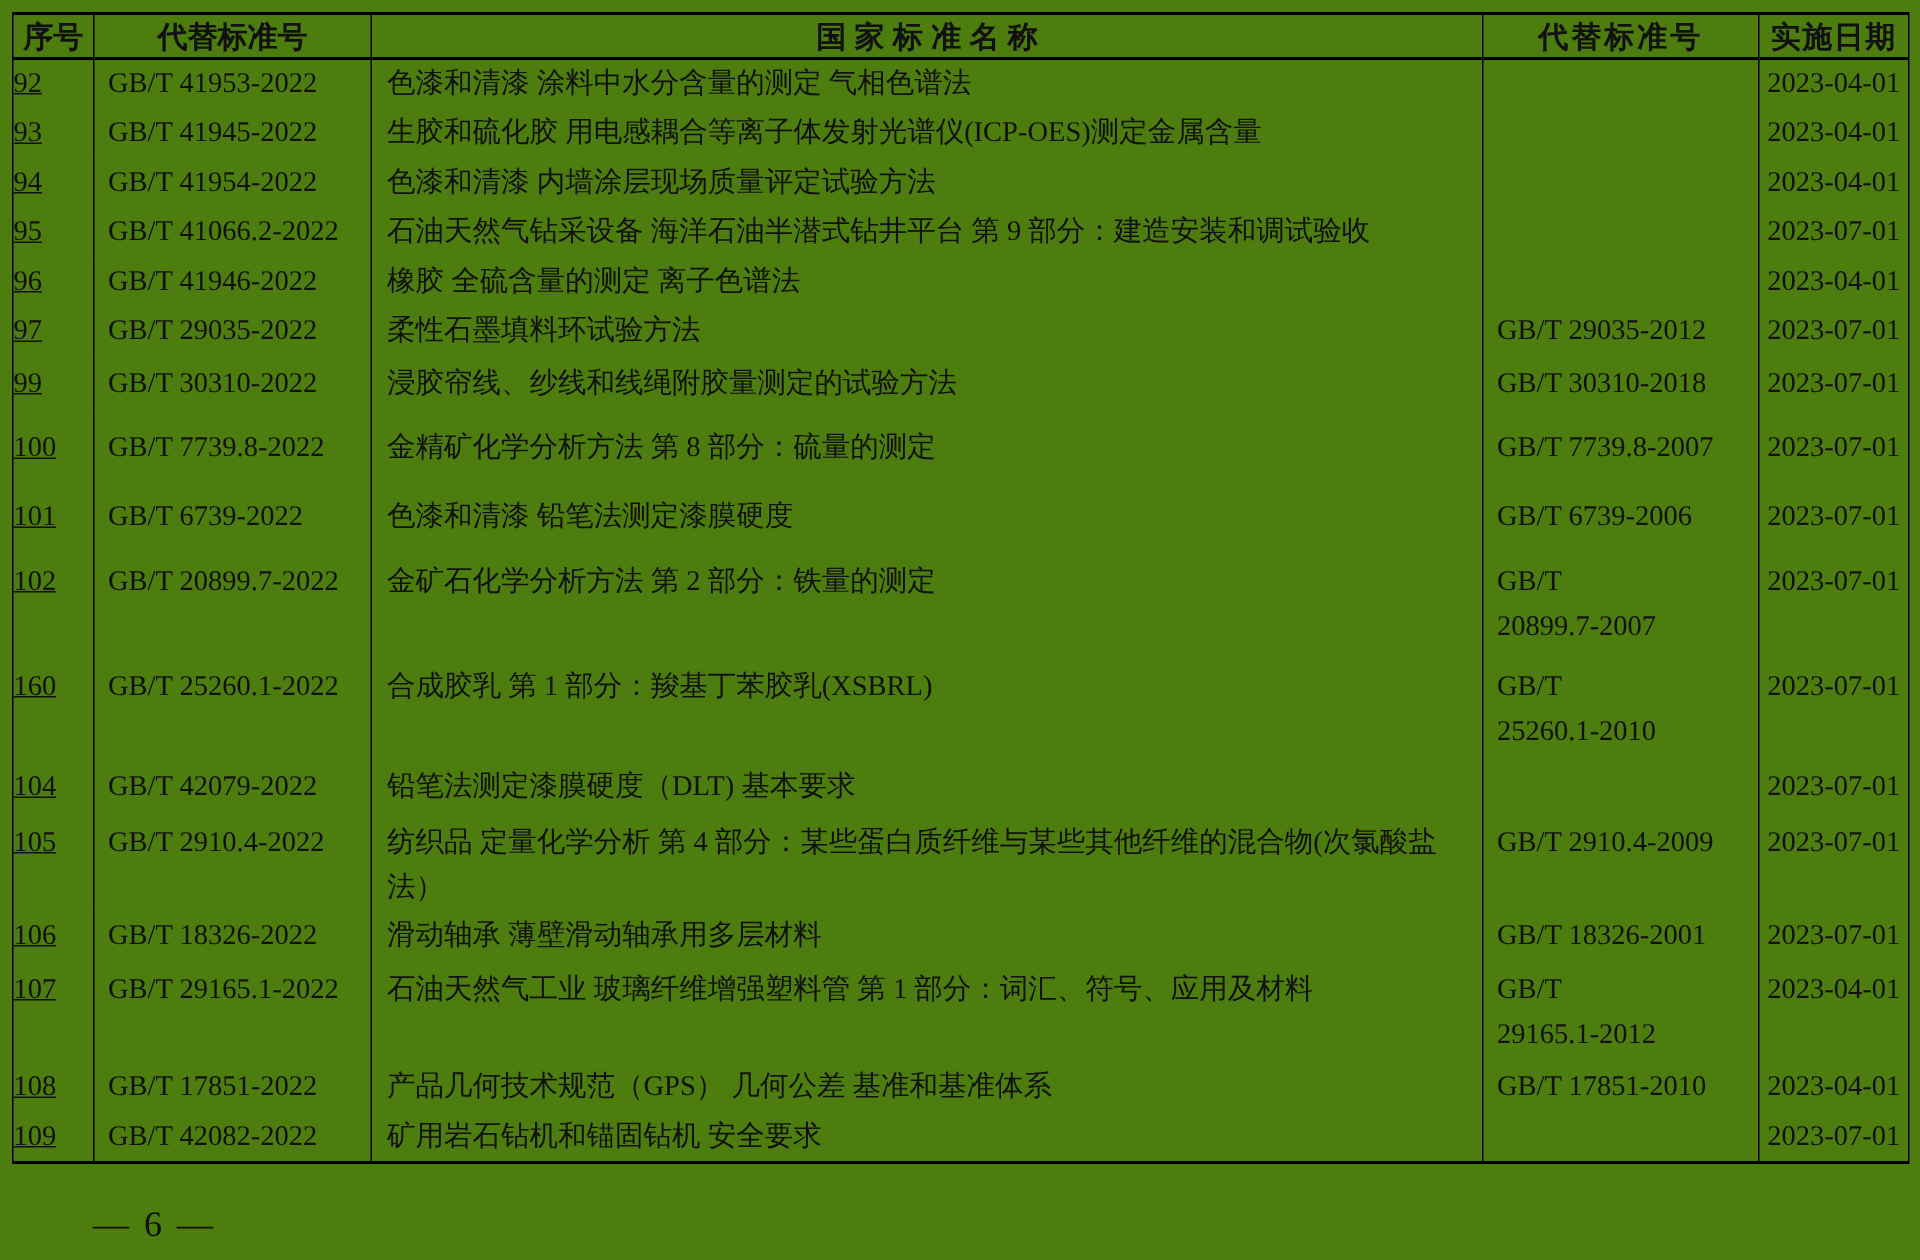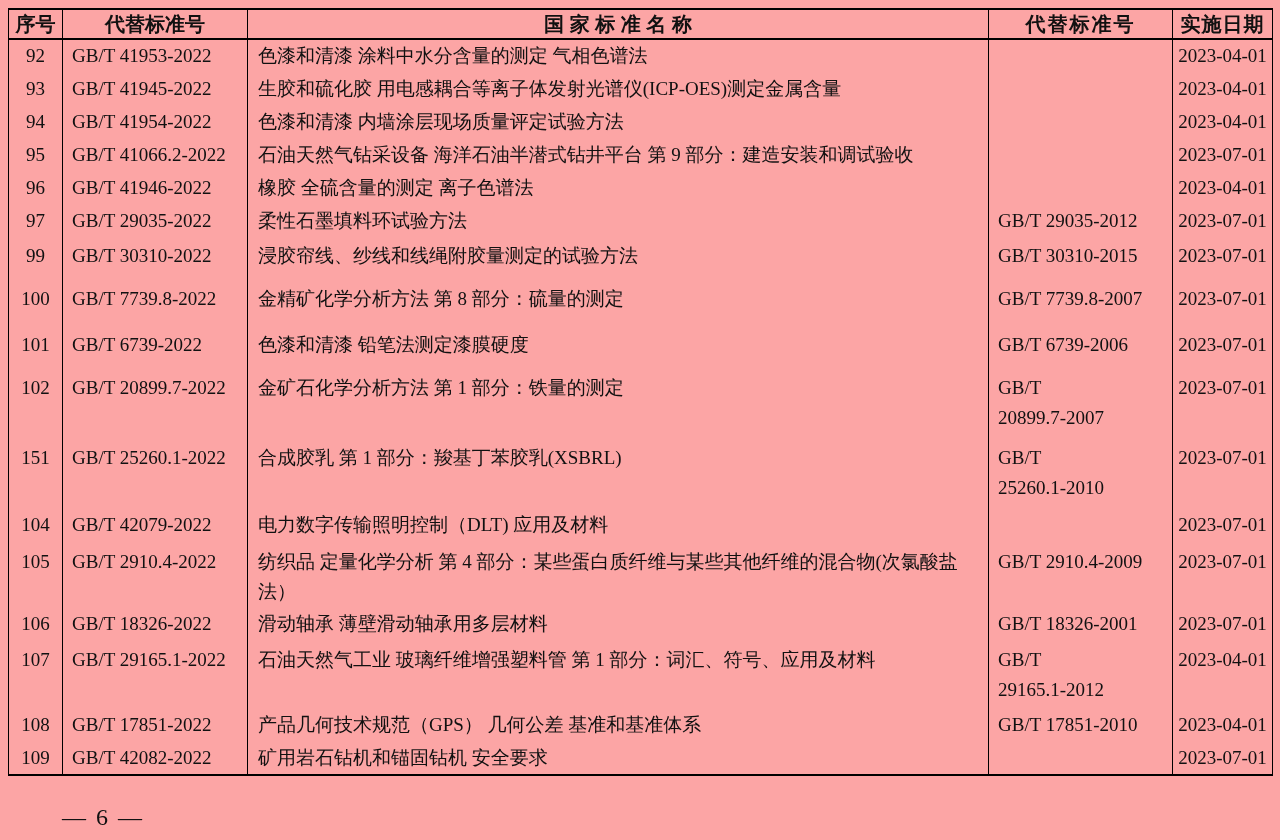--- a/index.html
+++ b/index.html
@@ -1,21 +1,21 @@
 <!DOCTYPE html>
 <html><head>
 <meta charset="utf-8">
 <style>
   * { margin: 0; padding: 0; box-sizing: border-box; }
   html, body { background: #e8e8e8; }
   .page {
     position: relative;
     width: 1280px;
     height: 840px;
-    background: #fca5a5;
+    background: #4d7c0f;
     font-family: "Liberation Serif", "DejaVu Serif", serif;
     color: #111111;
     overflow: hidden;
   }
   table.std {
     position: absolute;
     left: 8px;
     top: 8px;
     width: 1264px;
     border-collapse: collapse;
@@ -49,21 +49,21 @@
 
   table.std td {
     border-left: 1px solid #000;
     border-right: 1px solid #000;
     font-size: 19px;
     line-height: 30px;
     vertical-align: middle;
     overflow: hidden;
   }
   table.std tbody tr { height: 33px; }
-  td.c-no   { text-align: center; }
+  td.c-no   { text-align: left; text-decoration: underline; }
   td.c-code { padding-left: 9px; white-space: nowrap; }
   td.c-name { padding-left: 10px; padding-right: 4px; }
   td.c-replaced { padding-left: 9px; white-space: pre-line; }
   td.c-date { text-align: center; white-space: nowrap; }
   tr.va-top td { vertical-align: top; padding-top: 5px; }
 
   .page-number {
     position: absolute;
     left: 62px;
     top: 804px;
@@ -134,57 +134,57 @@
       <td class="c-no">97</td>
       <td class="c-code">GB/T 29035-2022</td>
       <td class="c-name">柔性石墨填料环试验方法</td>
       <td class="c-replaced">GB/T 29035-2012</td>
       <td class="c-date">2023-07-01</td>
     </tr>
         <tr style="height: 38px;">
       <td class="c-no">99</td>
       <td class="c-code">GB/T 30310-2022</td>
       <td class="c-name">浸胶帘线、纱线和线绳附胶量测定的试验方法</td>
-      <td class="c-replaced">GB/T 30310-2015</td>
+      <td class="c-replaced">GB/T 30310-2018</td>
       <td class="c-date">2023-07-01</td>
     </tr>
         <tr style="height: 47px;">
       <td class="c-no">100</td>
       <td class="c-code">GB/T 7739.8-2022</td>
       <td class="c-name">金精矿化学分析方法 第 8 部分：硫量的测定</td>
       <td class="c-replaced">GB/T 7739.8-2007</td>
       <td class="c-date">2023-07-01</td>
     </tr>
         <tr style="height: 46px;">
       <td class="c-no">101</td>
       <td class="c-code">GB/T 6739-2022</td>
       <td class="c-name">色漆和清漆 铅笔法测定漆膜硬度</td>
       <td class="c-replaced">GB/T 6739-2006</td>
       <td class="c-date">2023-07-01</td>
     </tr>
         <tr class="va-top" style="height: 70px;">
       <td class="c-no">102</td>
       <td class="c-code">GB/T 20899.7-2022</td>
-      <td class="c-name">金矿石化学分析方法 第 1 部分：铁量的测定</td>
+      <td class="c-name">金矿石化学分析方法 第 2 部分：铁量的测定</td>
       <td class="c-replaced">GB/T
 20899.7-2007</td>
       <td class="c-date">2023-07-01</td>
     </tr>
         <tr class="va-top" style="height: 70px;">
-      <td class="c-no">151</td>
+      <td class="c-no">160</td>
       <td class="c-code">GB/T 25260.1-2022</td>
       <td class="c-name">合成胶乳 第 1 部分：羧基丁苯胶乳(XSBRL)</td>
       <td class="c-replaced">GB/T
 25260.1-2010</td>
       <td class="c-date">2023-07-01</td>
     </tr>
         <tr style="height: 34px;">
       <td class="c-no">104</td>
       <td class="c-code">GB/T 42079-2022</td>
-      <td class="c-name">电力数字传输照明控制（DLT) 应用及材料</td>
+      <td class="c-name">铅笔法测定漆膜硬度（DLT) 基本要求</td>
       <td class="c-replaced"></td>
       <td class="c-date">2023-07-01</td>
     </tr>
         <tr class="va-top" style="height: 60px;">
       <td class="c-no">105</td>
       <td class="c-code">GB/T 2910.4-2022</td>
       <td class="c-name">纺织品 定量化学分析 第 4 部分：某些蛋白质纤维与某些其他纤维的混合物(次氯酸盐法）</td>
       <td class="c-replaced">GB/T 2910.4-2009</td>
       <td class="c-date">2023-07-01</td>
     </tr>

